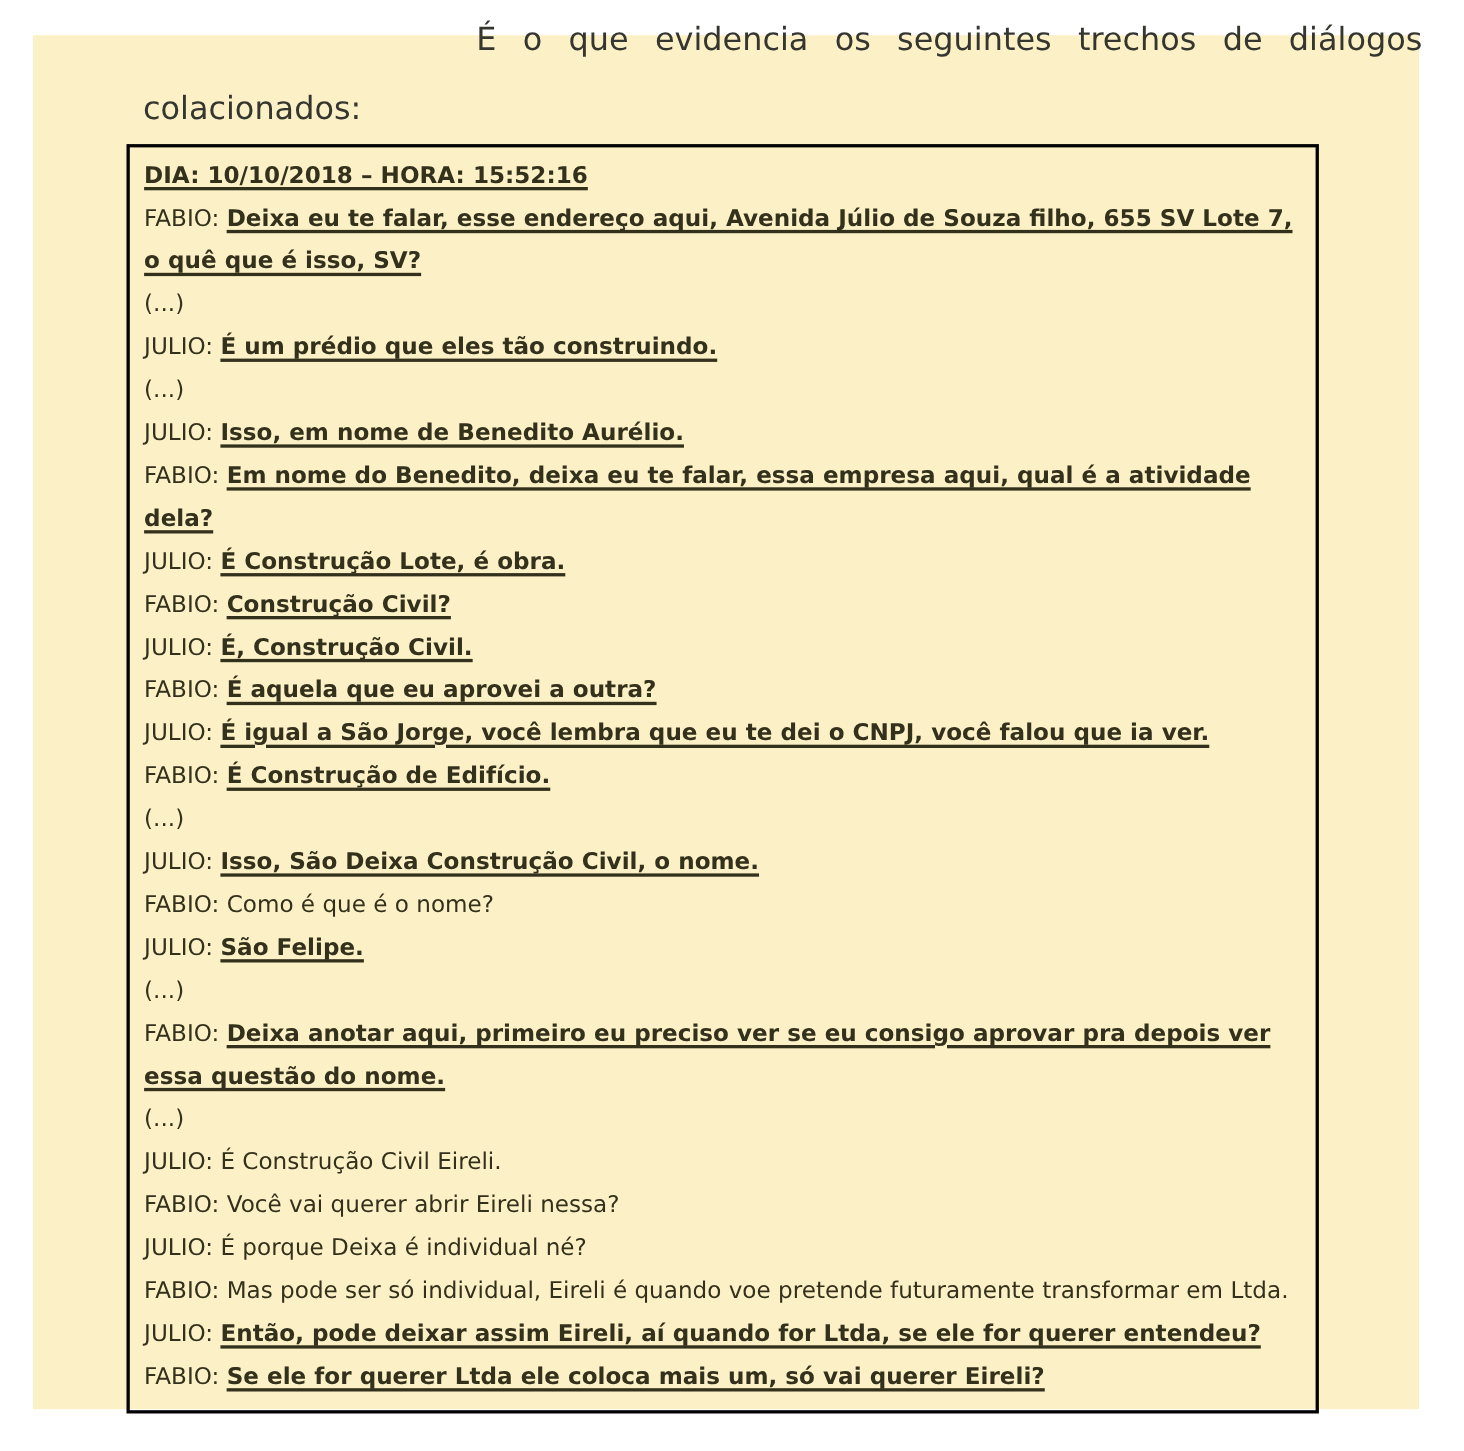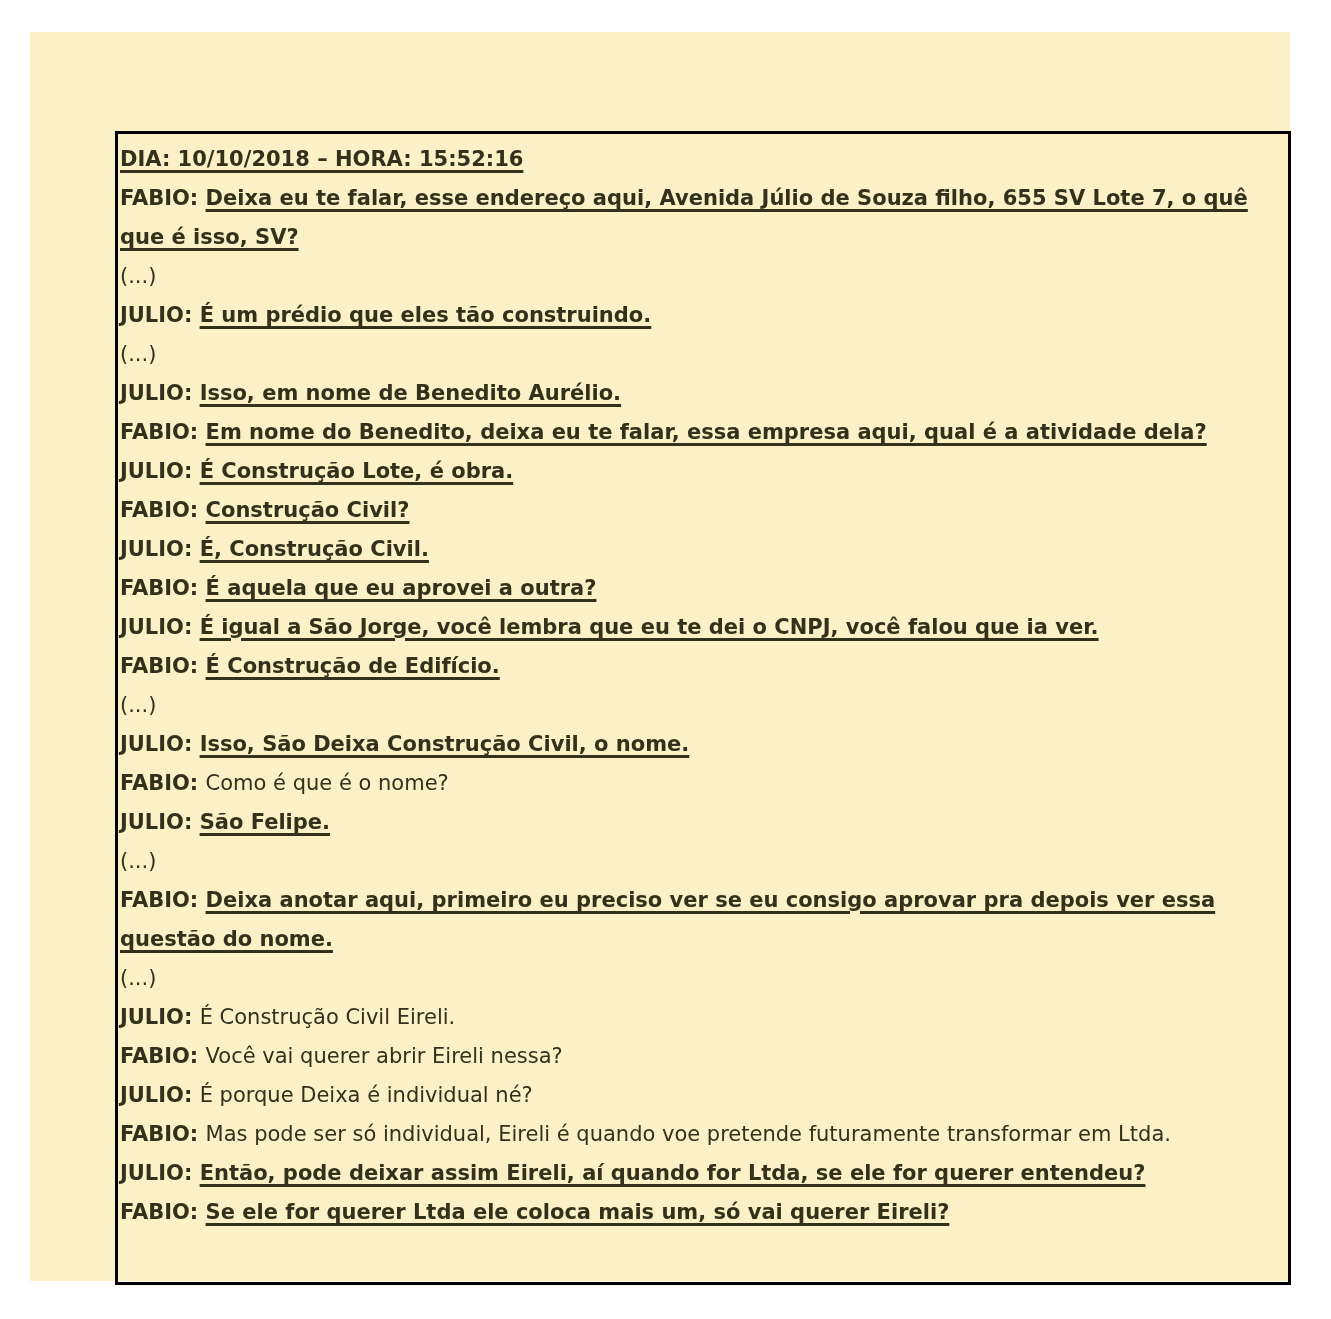--- a/index.html
+++ b/index.html
@@ -40,25 +40,25 @@
     text-align-last: justify;
     white-space: nowrap;
   }
   .intro .t2 {
     text-align: left;
   }
   .dialog-box {
     position: absolute;
     left: 115px;
     top: 131px;
-    width: 1176px;
+    width: 1084px;
     height: 1154px;
     border: 3px solid #010101;
     box-sizing: border-box;
-    padding: 6px 12px 0 2px;
+    padding: 6px 12px 0 13px;
     overflow: hidden;
   }
   .dialog-box p {
     margin: 0;
     font-size: 21px;
     line-height: 39px;
     color: #33301B;
     text-align: left;
   }
   .hdr {
@@ -66,29 +66,33 @@
     text-decoration: underline;
     text-decoration-thickness: 3px;
     text-underline-offset: 4px;
   }
   .speech.em {
     font-weight: bold;
     text-decoration: underline;
     text-decoration-thickness: 2.5px;
     text-underline-offset: 4px;
   }
-  .speaker { font-weight: bold; text-decoration: none; }
+  .speaker { font-weight: normal; text-decoration: none; }
 </style>
 </head>
 <body>
 
 <div class="page">
 
   <div class="highlight-bg"></div>
 
+  <div class="intro">
+    <div class="t1">É o que evidencia os seguintes trechos de diálogos</div>
+    <div class="t2">colacionados:</div>
+  </div>
 
   <div class="dialog-box">
     <p class="hdr">DIA: 10/10/2018 – HORA: 15:52:16</p>
     <div id="lines">
   <p class="line"><span class="speaker">FABIO: </span><span class="speech em">Deixa eu te falar, esse endereço aqui, Avenida Júlio de Souza filho, 655 SV Lote 7, o quê que é isso, SV?</span></p>
 
   <p class="line"><span class="speaker"></span><span class="speech">(...)</span></p>
 
   <p class="line"><span class="speaker">JULIO: </span><span class="speech em">É um prédio que eles tão construindo.</span></p>
 

